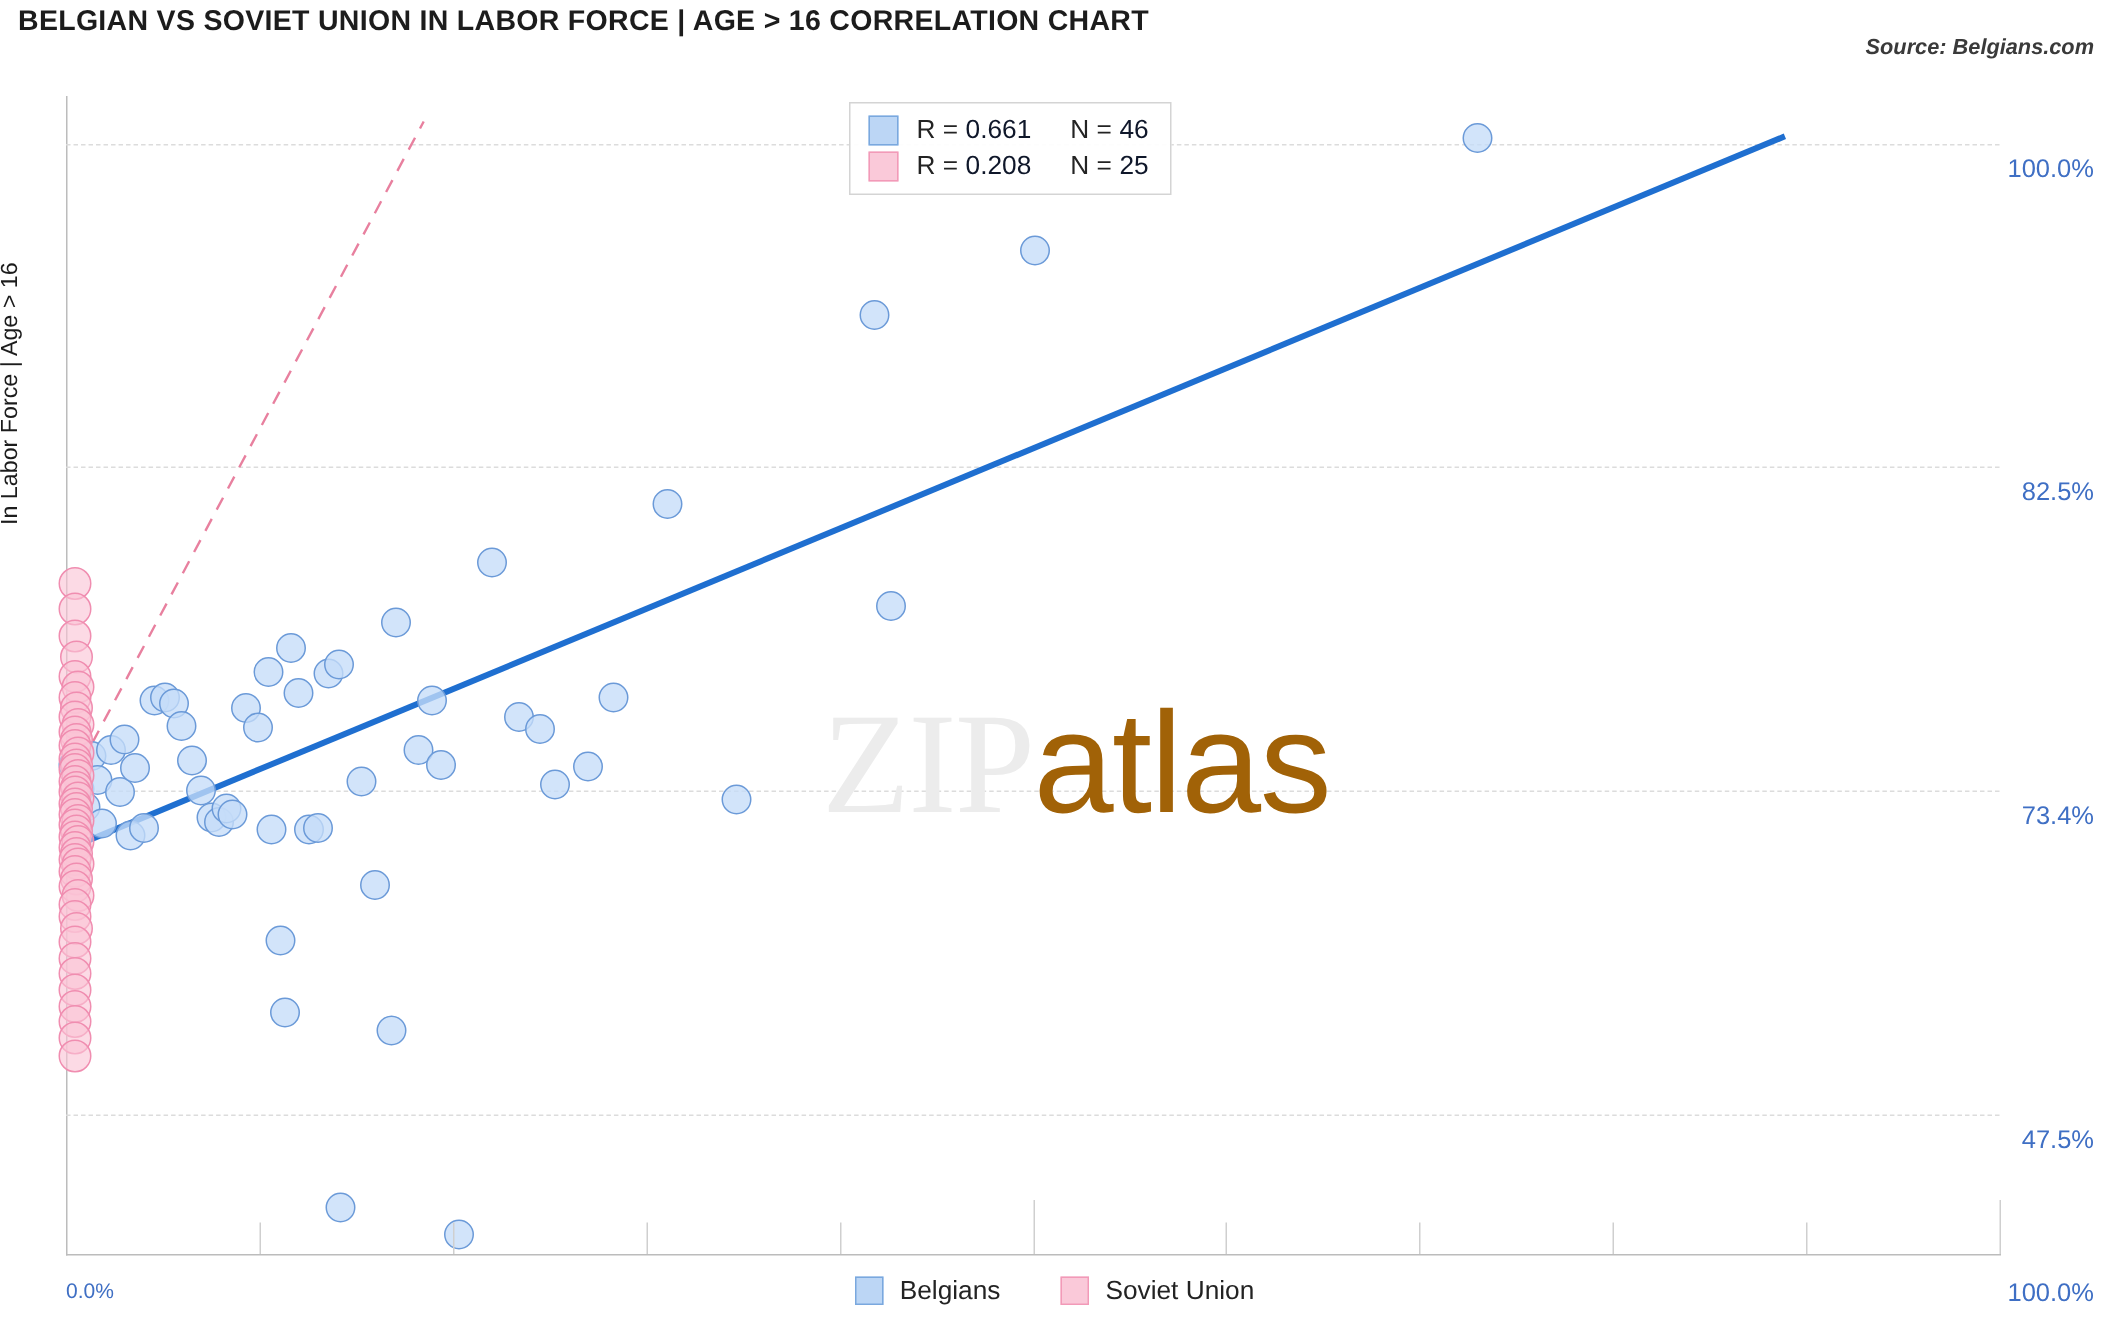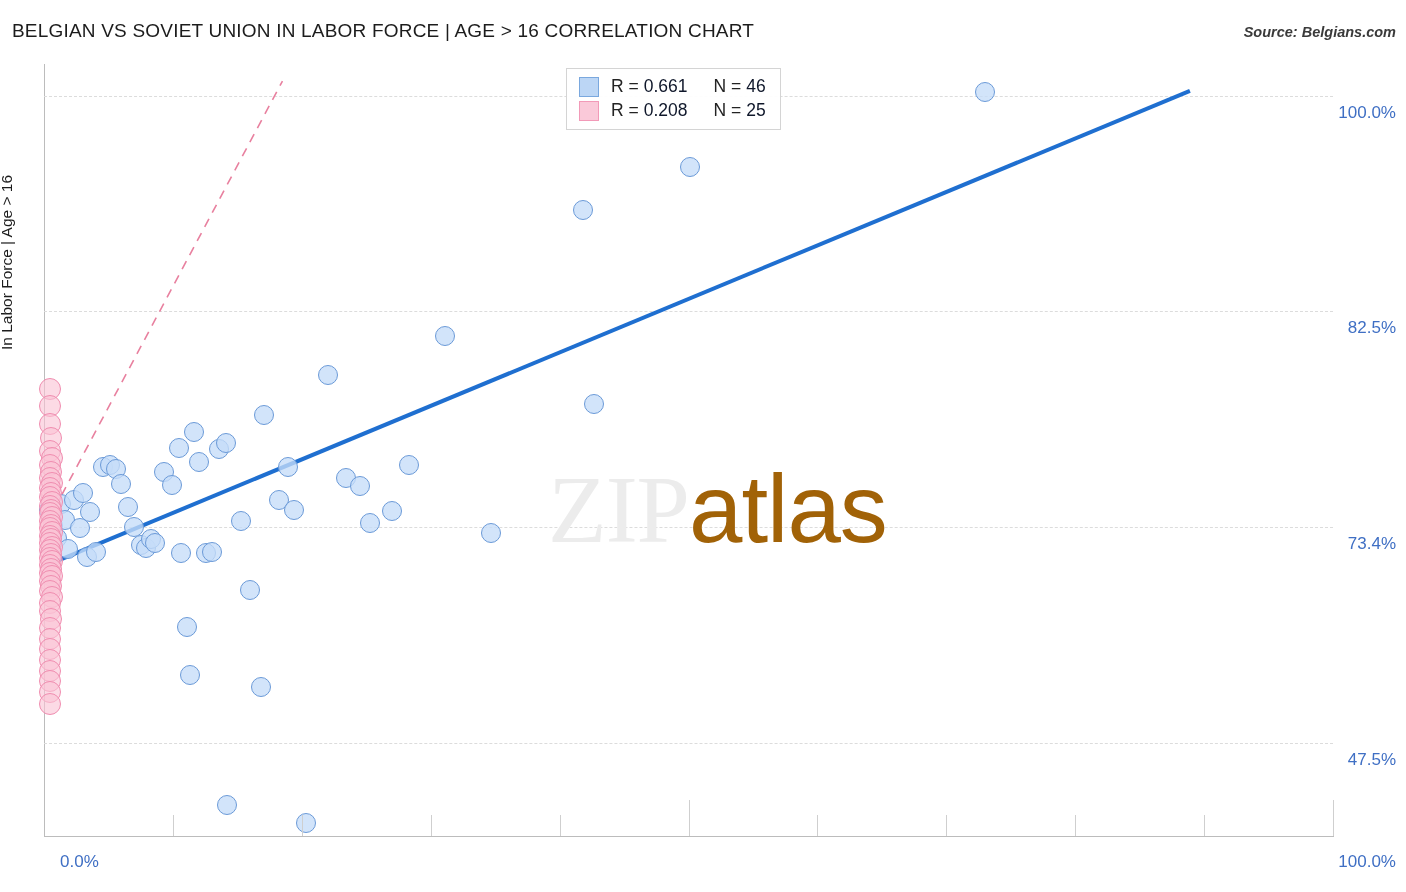--- a/index.html
+++ b/index.html
@@ -11,25 +11,25 @@
     overflow: hidden;
   }
   #root {
     position: relative;
     width: 1406px;
     height: 892px;
     background: #ffffff;
   }
   #chart-title {
     position: absolute;
-    left: 12px; top: 20px;
+    left: 12px; top: 4px;
     font-size: 19px;
     letter-spacing: 0.2px;
     color: #1c1c1c;
-    font-weight: 400;
+    font-weight: 700;
     white-space: nowrap;
   }
   #source-label {
     position: absolute;
     right: 10px; top: 24px;
     font-size: 14.5px;
     font-style: italic;
     color: #3a3a3a;
     font-weight: 600;
     white-space: nowrap;
@@ -81,23 +81,22 @@
     width: 260px;
     transform: rotate(-90deg);
     transform-origin: left top;
     font-size: 15.5px;
     color: #1c1c1c;
     white-space: nowrap;
   }
   #x-min-label {
     position: absolute;
     left: 44px; top: 852px;
-    font-size: 17px;
+    font-size: 14px;
     color: #3f6fc4;
-    margin-left: 16px;
   }
   #x-max-label {
     position: absolute;
     right: 10px; top: 852px;
     font-size: 17px;
     color: #3f6fc4;
   }
   .dot {
     position: absolute;
     border-radius: 50%;
@@ -340,14 +339,24 @@
     <div class="legend-row">
       <span class="legend-swatch pink"></span>
       <span class="lbl-dark">R =</span>
       <span class="lbl-val">0.208</span>
       <span class="lbl-gap"></span>
       <span class="lbl-dark">N =</span>
       <span class="lbl-val">25</span>
     </div>
   </div>
 
+  <div id="legend-bottom">
+    <div class="legend-item">
+      <span class="legend-swatch blue"></span>
+      <span>Belgians</span>
+    </div>
+    <div class="legend-item">
+      <span class="legend-swatch pink"></span>
+      <span>Soviet Union</span>
+    </div>
+  </div>
 
 </div>
 
 </body></html>

